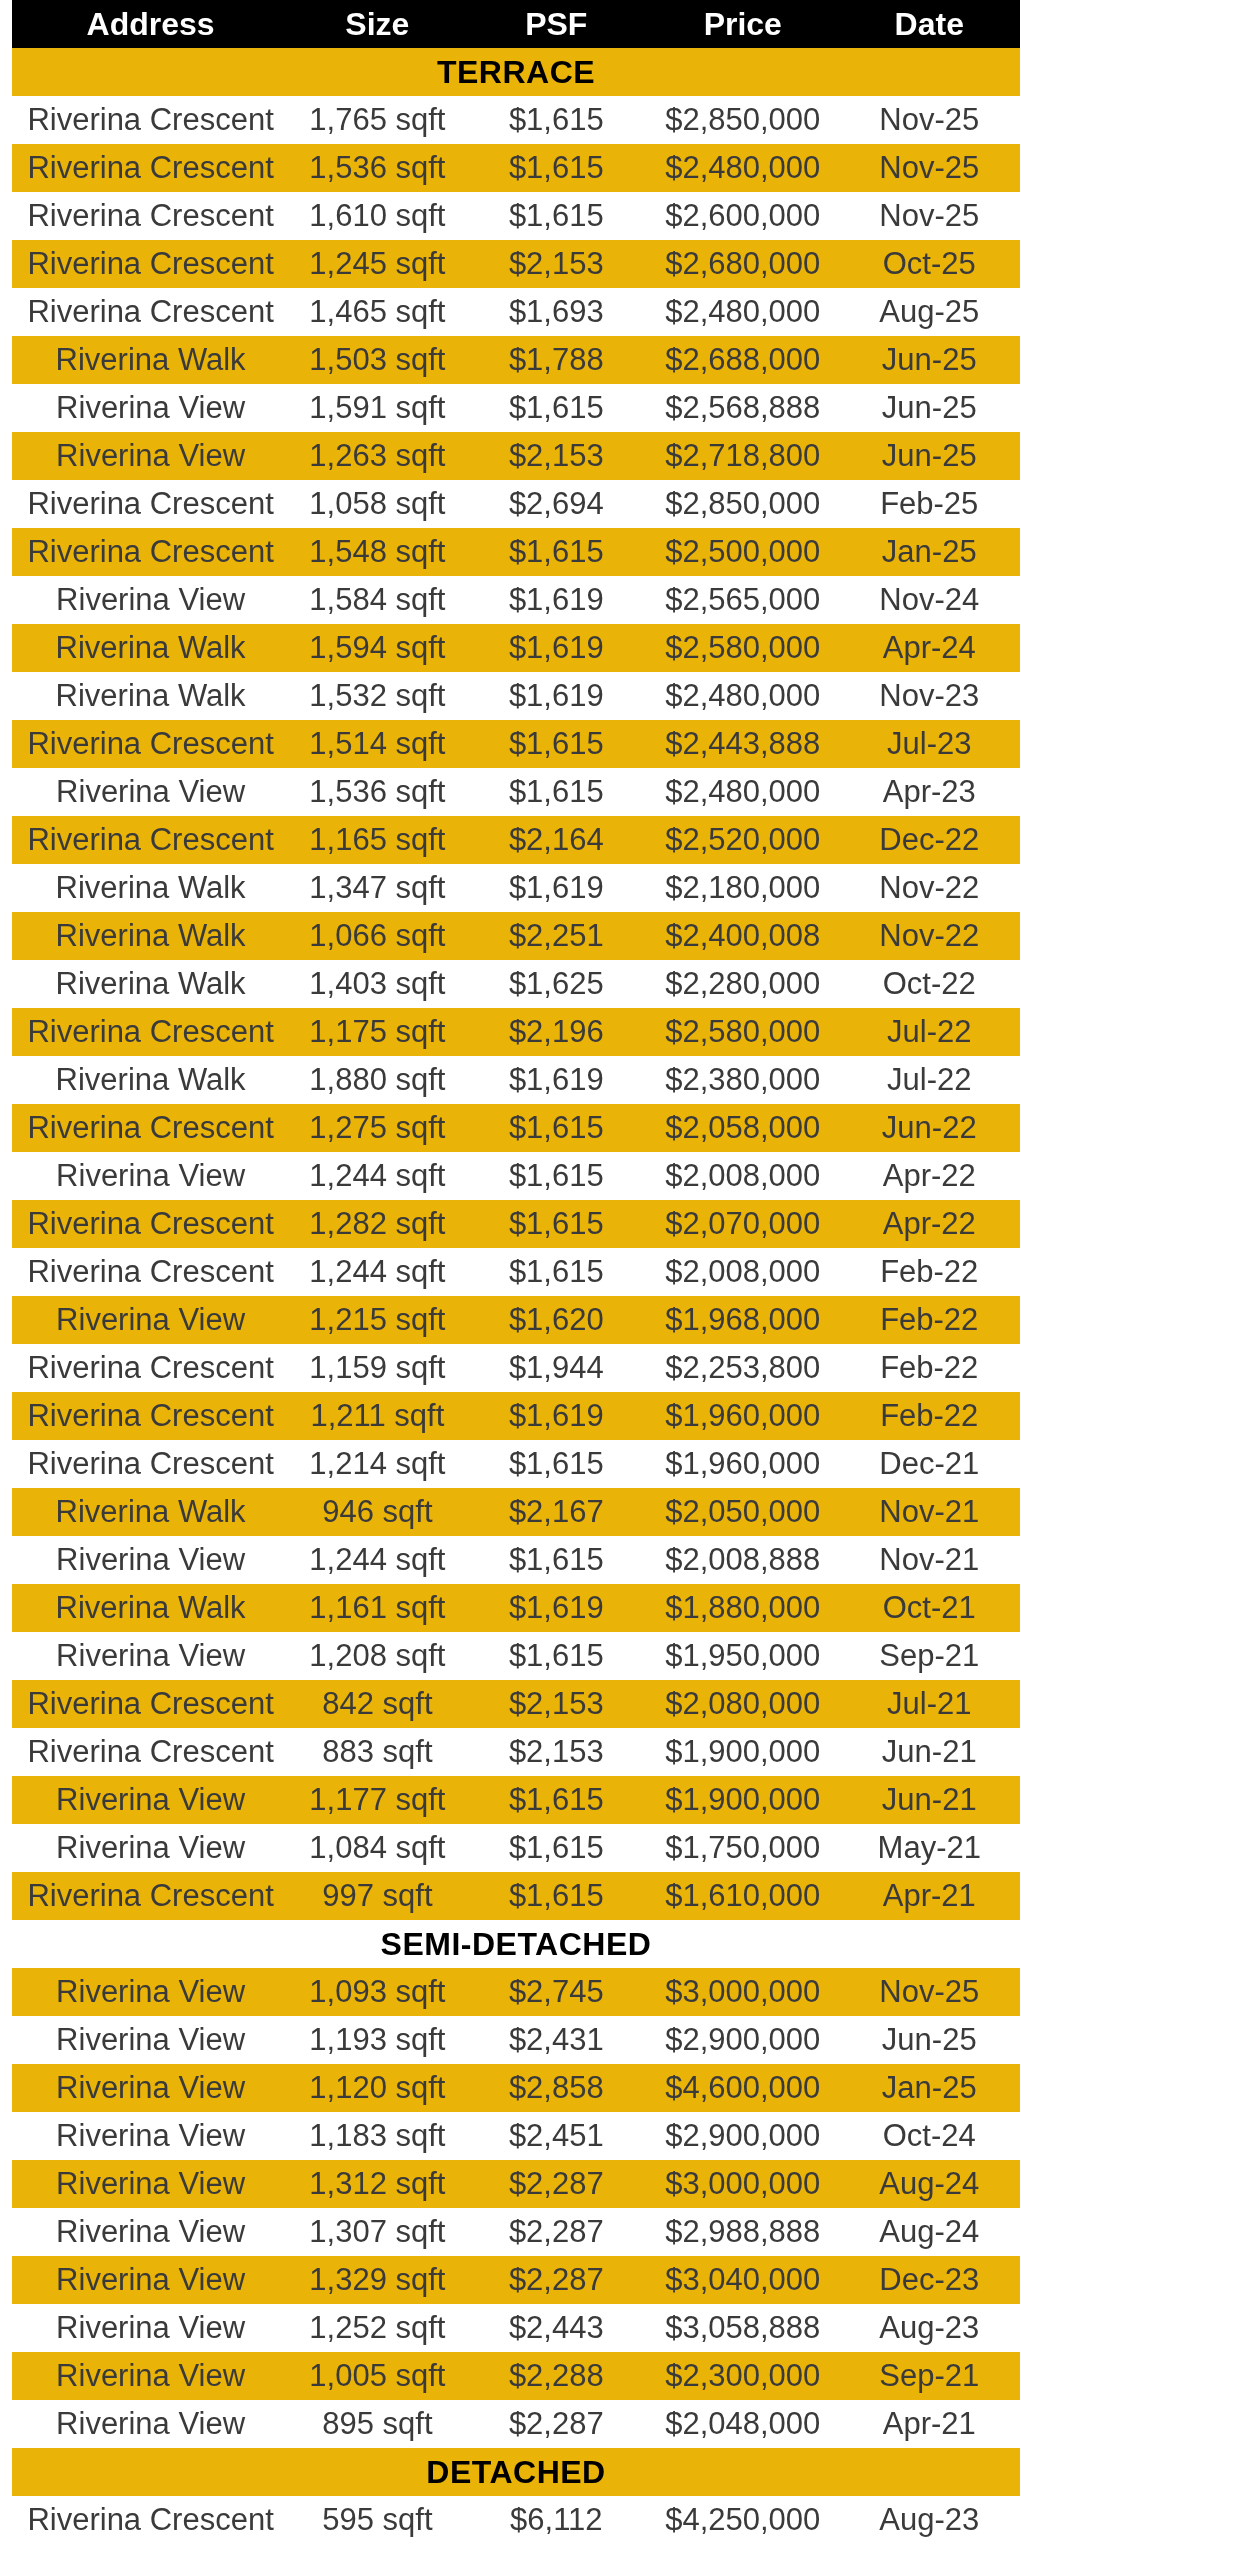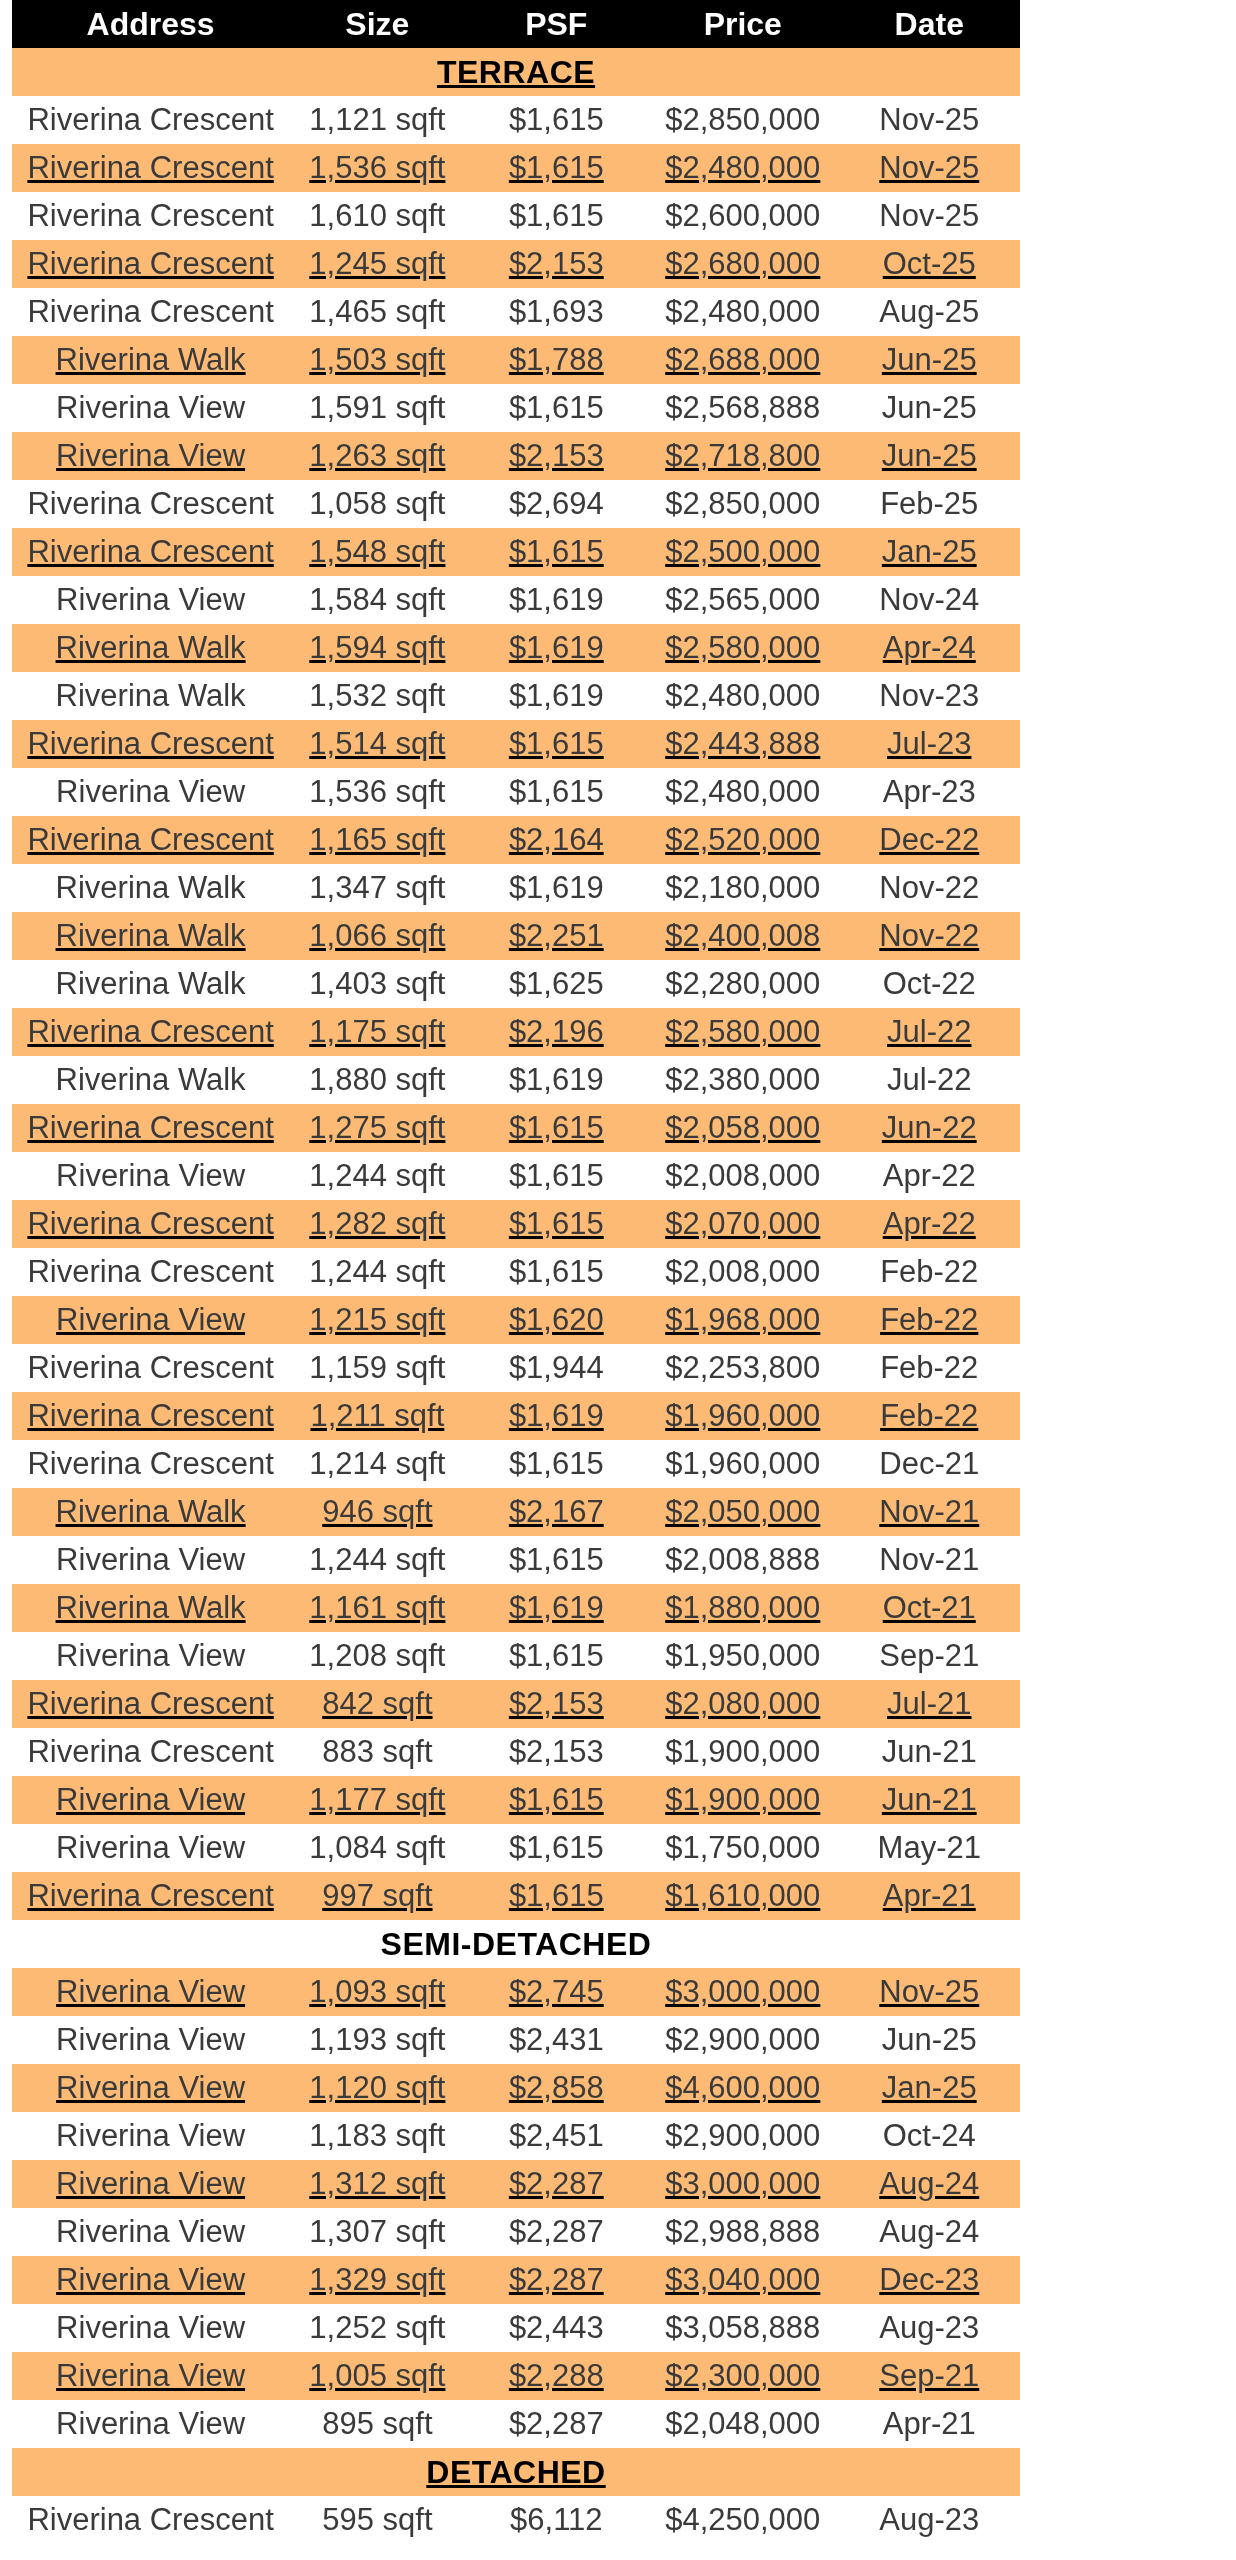--- a/index.html
+++ b/index.html
@@ -37,22 +37,21 @@
   .trow.section {
     grid-template-columns: 100%;
   }
   .trow.section .cell {
     color: #000000;
     font-weight: bold;
     font-size: 32px;
     letter-spacing: 0.5px;
   }
   .stripe {
-    background: #fdba74;
-    text-decoration: underline;
+    background: #eab308;
   }
   .cell {
     font-size: 31px;
     color: #3a3a3a;
     white-space: nowrap;
     overflow: hidden;
     line-height: 48px;
   }
 </style>
 </head>
@@ -65,21 +64,21 @@
     <div class="cell">PSF</div>
     <div class="cell">Price</div>
     <div class="cell">Date</div>
   </div>
   <div id="tbody">
       <div class="trow section stripe">
         <div class="cell">TERRACE</div>
       </div>
       <div class="trow">
         <div class="cell">Riverina Crescent</div>
-        <div class="cell">1,121 sqft</div>
+        <div class="cell">1,765 sqft</div>
         <div class="cell">$1,615</div>
         <div class="cell">$2,850,000</div>
         <div class="cell">Nov-25</div>
       </div>
       <div class="trow stripe">
         <div class="cell">Riverina Crescent</div>
         <div class="cell">1,536 sqft</div>
         <div class="cell">$1,615</div>
         <div class="cell">$2,480,000</div>
         <div class="cell">Nov-25</div>

